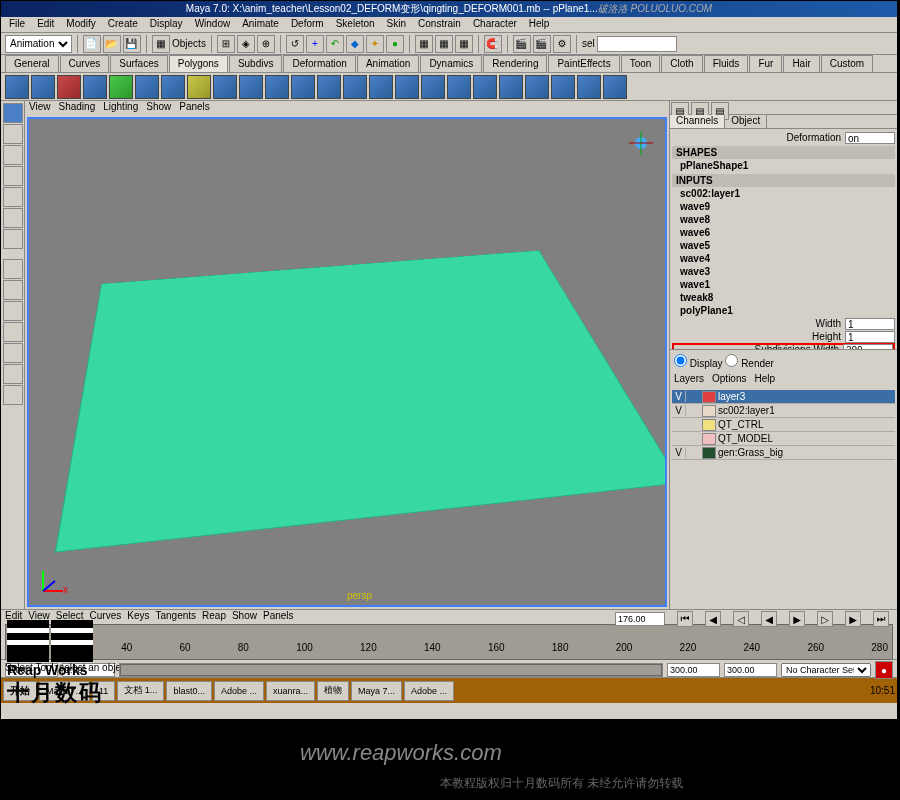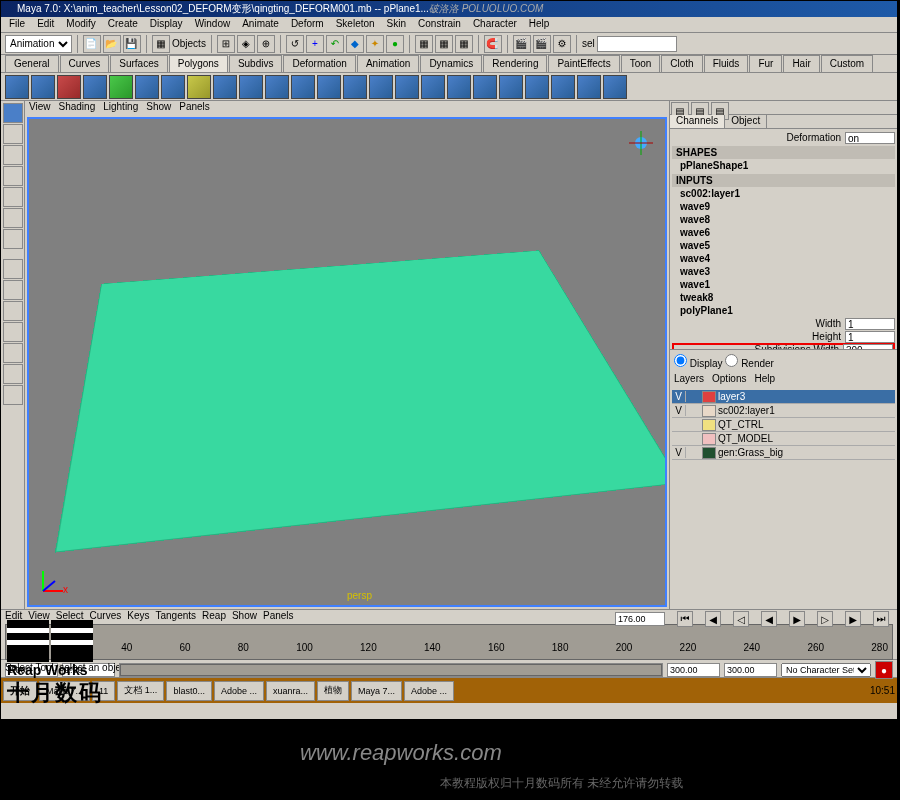--- a/index.html
+++ b/index.html
@@ -1,18 +1,18 @@
 <!DOCTYPE html>
 <html><head>
 <meta charset="utf-8">
 <style>
 * { margin: 0; padding: 0; box-sizing: border-box; font-family: Arial, sans-serif; font-size: 10px; }
 body { background: #000; width: 900px; height: 800px; overflow: hidden; position: relative; }
 .app { background: #d4d0c8; width: 898px; height: 720px; border: 1px solid #000; position: relative; }
-.titlebar { background: linear-gradient(to right, #0a2463, #1e5aa8); color: #fff; height: 16px; padding: 1px 16px; display: flex; justify-content: flex-start; align-items: center; font-size: 10px; }
+.titlebar { background: linear-gradient(to right, #0a2463, #1e5aa8); color: #fff; height: 16px; padding: 1px 4px; display: flex; justify-content: center; align-items: center; font-size: 10px; }
 .titlebar .wmark { color: #aaa; font-style: italic; }
 .menubar { background: #d4d0c8; height: 16px; display: flex; gap: 4px; padding: 1px 4px; border-bottom: 1px solid #888; }
 .menubar span { padding: 0 4px; cursor: default; }
 .toolbar1 { height: 22px; background: #d4d0c8; border-bottom: 1px solid #888; display: flex; align-items: center; padding: 0 4px; gap: 2px; }
 .toolbar1 select { height: 18px; font-size: 10px; background: #fff; border: 1px solid #888; }
 .toolbar1 .sep { width: 1px; height: 18px; background: #888; margin: 0 3px; }
 .iconbtn { width: 18px; height: 18px; border: 1px solid #888; background: #d4d0c8; display: inline-flex; align-items: center; justify-content: center; cursor: pointer; }
 .tabbar { height: 18px; background: #d4d0c8; border-bottom: 1px solid #888; display: flex; padding-left: 4px; }
 .tab { padding: 2px 8px; border: 1px solid #888; border-bottom: none; background: #d4d0c8; margin-right: 1px; cursor: pointer; font-size: 10px; }
 .tab.active { background: #e8e4dc; }

